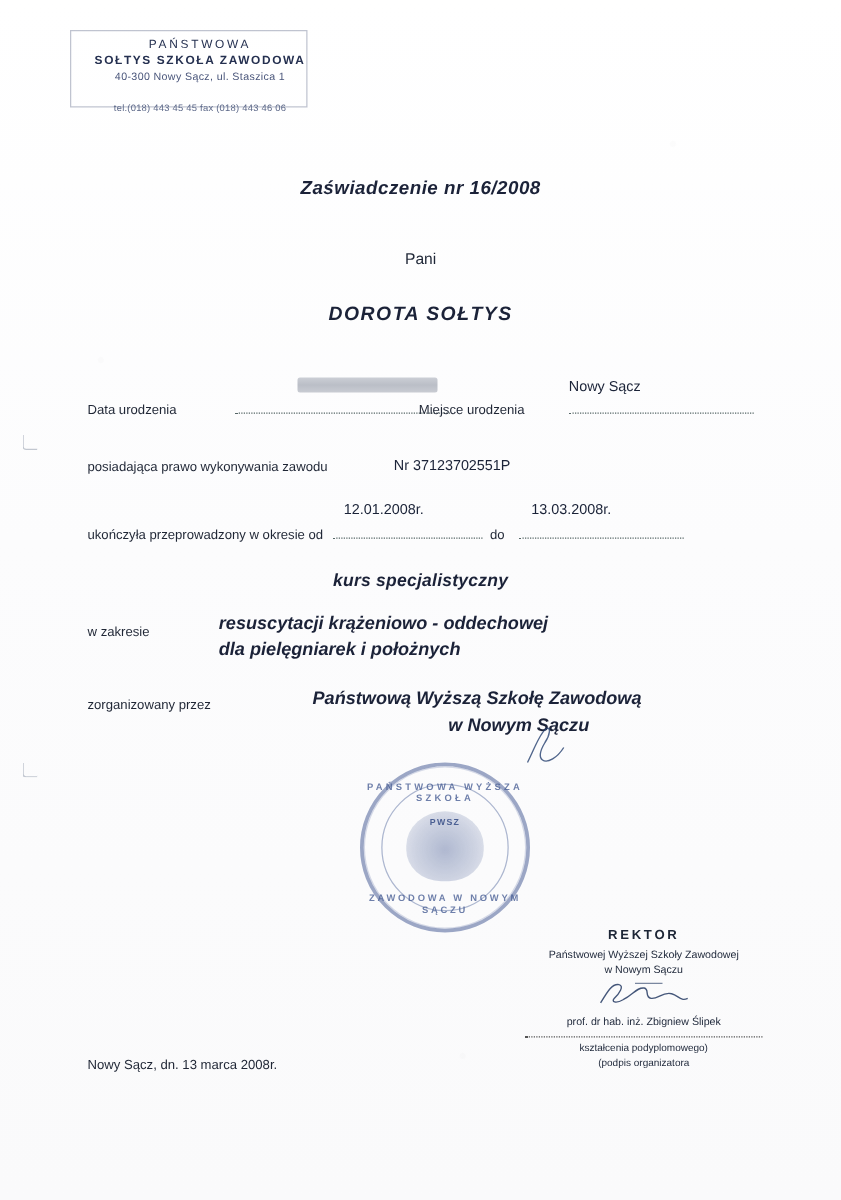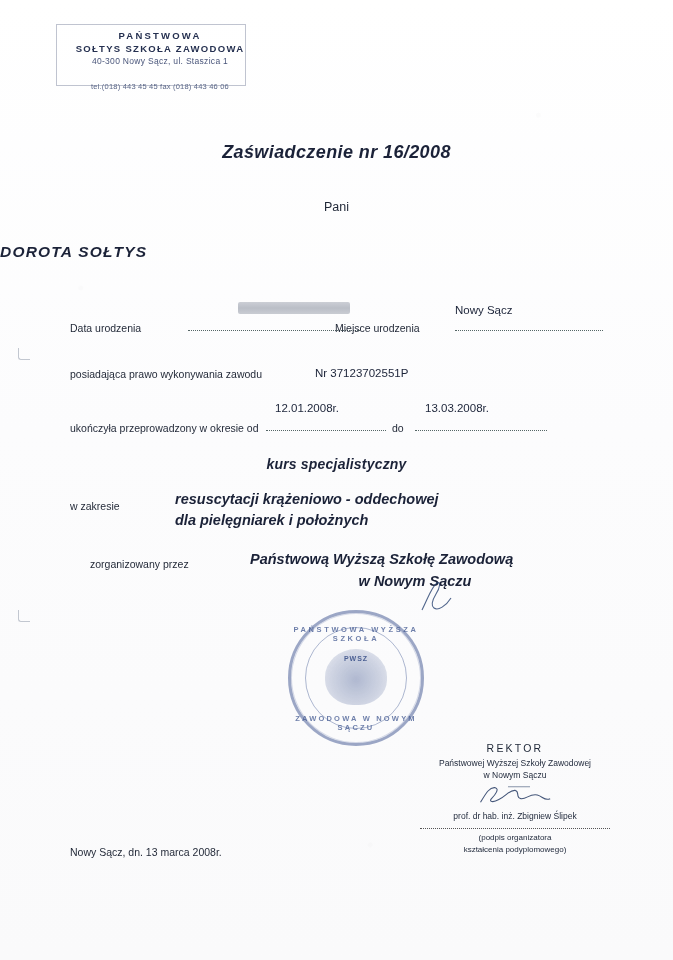--- a/index.html
+++ b/index.html
@@ -37,21 +37,21 @@
   #stamp-block {
     left: 60px;
     top: 30px;
     width: 200px;
     text-align: center;
     color: #2a3550;
   }
   #stamp-line1 {
     font-size: 9.5px;
     letter-spacing: 2.2px;
-    font-weight: bold;
+    font-weight: normal;
     color: #253050;
     text-align: center;
   }
   #stamp-line2 {
     font-size: 9.5px;
     letter-spacing: 1.3px;
     font-weight: bold;
     margin-top: 2px;
     color: #253050;
   }
@@ -88,38 +88,39 @@
     line-height: 1.5;
     text-align: center;
   }
 
   
   #title {
     left: 0;
     top: 142px;
     width: 673px;
     text-align: center;
-    font-size: 18px;
+    font-size: 15px;
     font-weight: bold;
     font-style: italic;
     letter-spacing: 0.4px;
     color: #1b2238;
   }
   #salutation {
     left: 0;
     top: 200px;
     width: 673px;
     text-align: center;
     font-size: 12.5px;
     color: #1e2636;
   }
   #recipient {
     left: 0;
     top: 243px;
     width: 673px;
+    text-align: center;
     font-size: 15.5px;
     font-weight: bold;
     font-style: italic;
     letter-spacing: 1.2px;
     color: #1b2238;
   }
 
   
   .lbl {
     font-size: 10.5px;
@@ -196,21 +197,20 @@
     font-weight: bold;
     font-style: italic;
     color: #1b2238;
     line-height: 1.45;
   }
   #lbl-organizer {
     left: 70px;
     top: 558px;
     font-size: 10.5px;
     color: #1f2635;
-    margin-left: 20px;
   }
   #organizer-lines {
     left: 210px;
     top: 549px;
     width: 400px;
     font-size: 14.5px;
     font-weight: bold;
     font-style: italic;
     color: #1b2238;
     line-height: 1.5;
@@ -285,21 +285,21 @@
 
   
   #rektor-block {
     left: 400px;
     top: 742px;
     width: 230px;
     text-align: center;
   }
   #rektor-title {
     font-size: 10.5px;
-    font-weight: normal;
+    font-weight: bold;
     letter-spacing: 2.2px;
     color: #1d2636;
   }
   #rektor-org {
     font-size: 8.5px;
     color: #232c3e;
     margin-top: 3px;
     line-height: 1.45;
   }
   #rektor-sig {
@@ -418,20 +418,20 @@
       <div>Państwowej Wyższej Szkoły Zawodowej</div>
       <div>w Nowym Sączu</div>
     </div>
     <svg id="rektor-sig" viewBox="0 0 160 24">
       <path d="M42 20 C48 10, 52 3, 58 4 C63 5, 58 12, 54 16 C51 19, 55 21, 62 17 C70 13, 74 6, 80 7 C85 8, 80 15, 86 16 C92 17, 96 10, 104 12 C110 13.5, 112 19, 118 16" fill="none" stroke="#243a63" stroke-width="1.2" opacity="0.85"></path>
       <path d="M72 3 L96 3" fill="none" stroke="#243a63" stroke-width="1" opacity="0.6"></path>
     </svg>
     <div id="rektor-name">prof. dr hab. inż. Zbigniew Ślipek</div>
     <div id="sig-dots"></div>
     <div id="sig-caption">
+      <div>kształcenia podyplomowego)</div>
       <div>(podpis organizatora</div>
-      <div>kształcenia podyplomowego)</div>
     </div>
   </div>
 
   <div id="footer-place" class="abs">Nowy Sącz, dn. 13 marca 2008r.</div>
 
 </div>
 
 </body></html>

